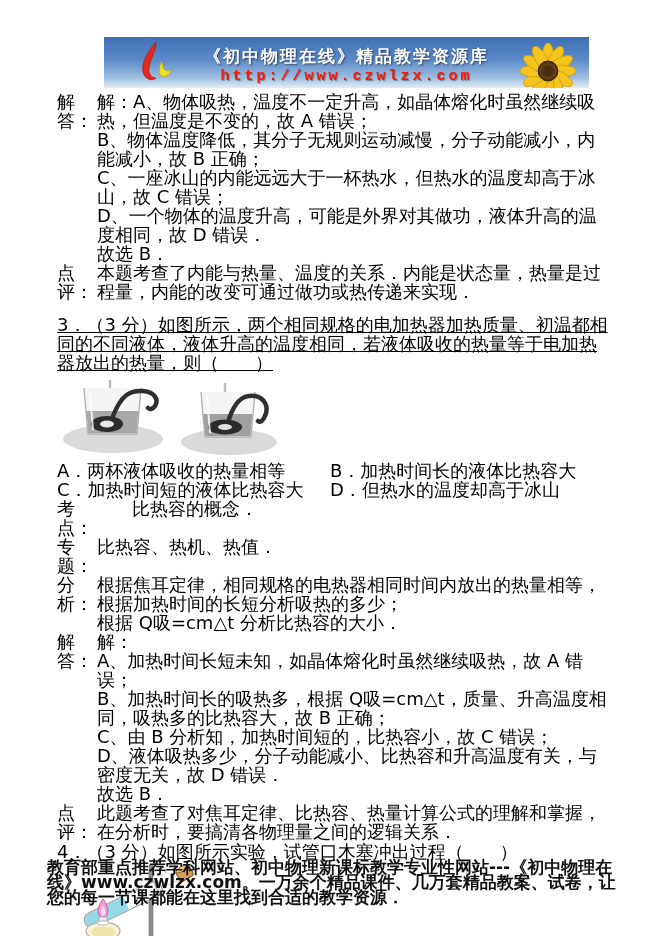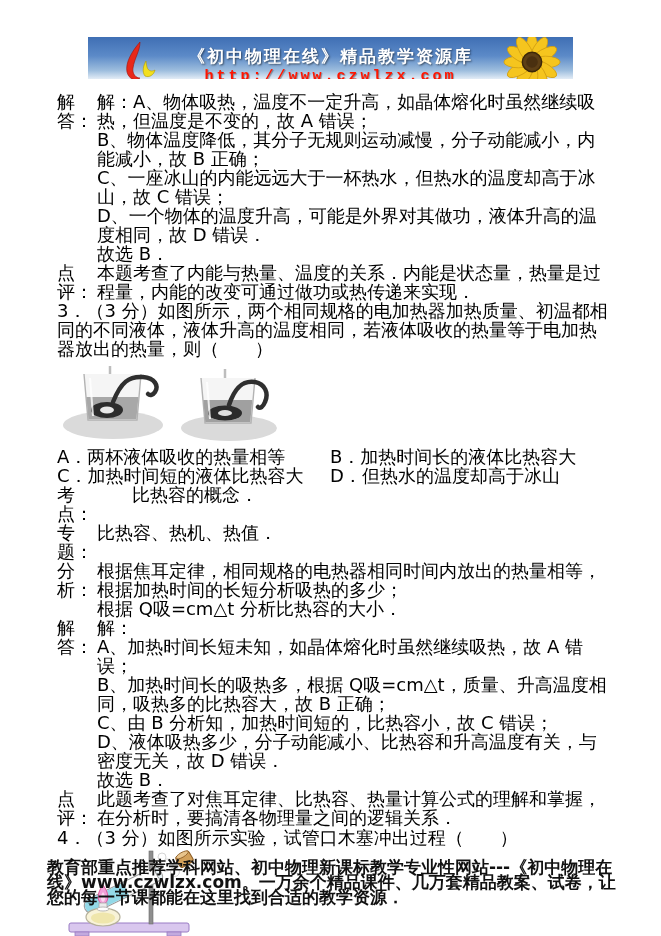--- a/index.html
+++ b/index.html
@@ -4,21 +4,21 @@
 <style>
   html,body{margin:0;padding:0;}
   body{
     width:661px;height:936px;position:relative;overflow:hidden;
     background:#ffffff;
     font-family:"DejaVu Sans",sans-serif;
     color:#000;
   }
   
   .banner{
-    position:absolute;left:88px;top:37px;width:485px;height:42px;
+    position:absolute;left:104px;top:37px;width:485px;height:51px;
     background:linear-gradient(to bottom,#3f6fb4 0%,#5c8ac8 45%,#9ebede 80%,#e3ecf6 100%);
     overflow:hidden;
   }
   .banner-logo{position:absolute;left:28px;top:4px;width:48px;height:44px;}
   .banner-title{
     position:absolute;left:0;top:8px;width:100%;text-align:center;
     color:#ffffff;font-weight:bold;font-size:17px;letter-spacing:2px;
     text-shadow:1px 1px 2px rgba(0,0,0,.55);
   }
   .banner-url{
@@ -29,21 +29,21 @@
   }
   .banner-sunflower{position:absolute;right:10px;bottom:-14px;width:62px;height:62px;}
   
   .content{
     position:absolute;left:57px;top:92px;width:553px;
     font-size:18px;line-height:19px;
   }
   .lblock{display:flex;}
   .lbl{flex:0 0 40px;font-weight:normal;}
   .cnt{flex:1;min-width:0;}
-  .mt-q3{}
+  .mt-q3{margin-top:14px;text-decoration:underline;}
   .fig1{margin:6px 0 2px 2px;}
   .opts{margin-top:0;}
   .opt-row{display:flex;}
   .opt{display:flex;}
   .opt.col1{flex:0 0 273px;}
   .opt .okey{flex:0 0 26px;}
   .mt-kd{gap:35px;}
   .mt-q4{margin-top:1px;}
   .fig2{margin:2px 0 2px 6px;}
   .footer{

